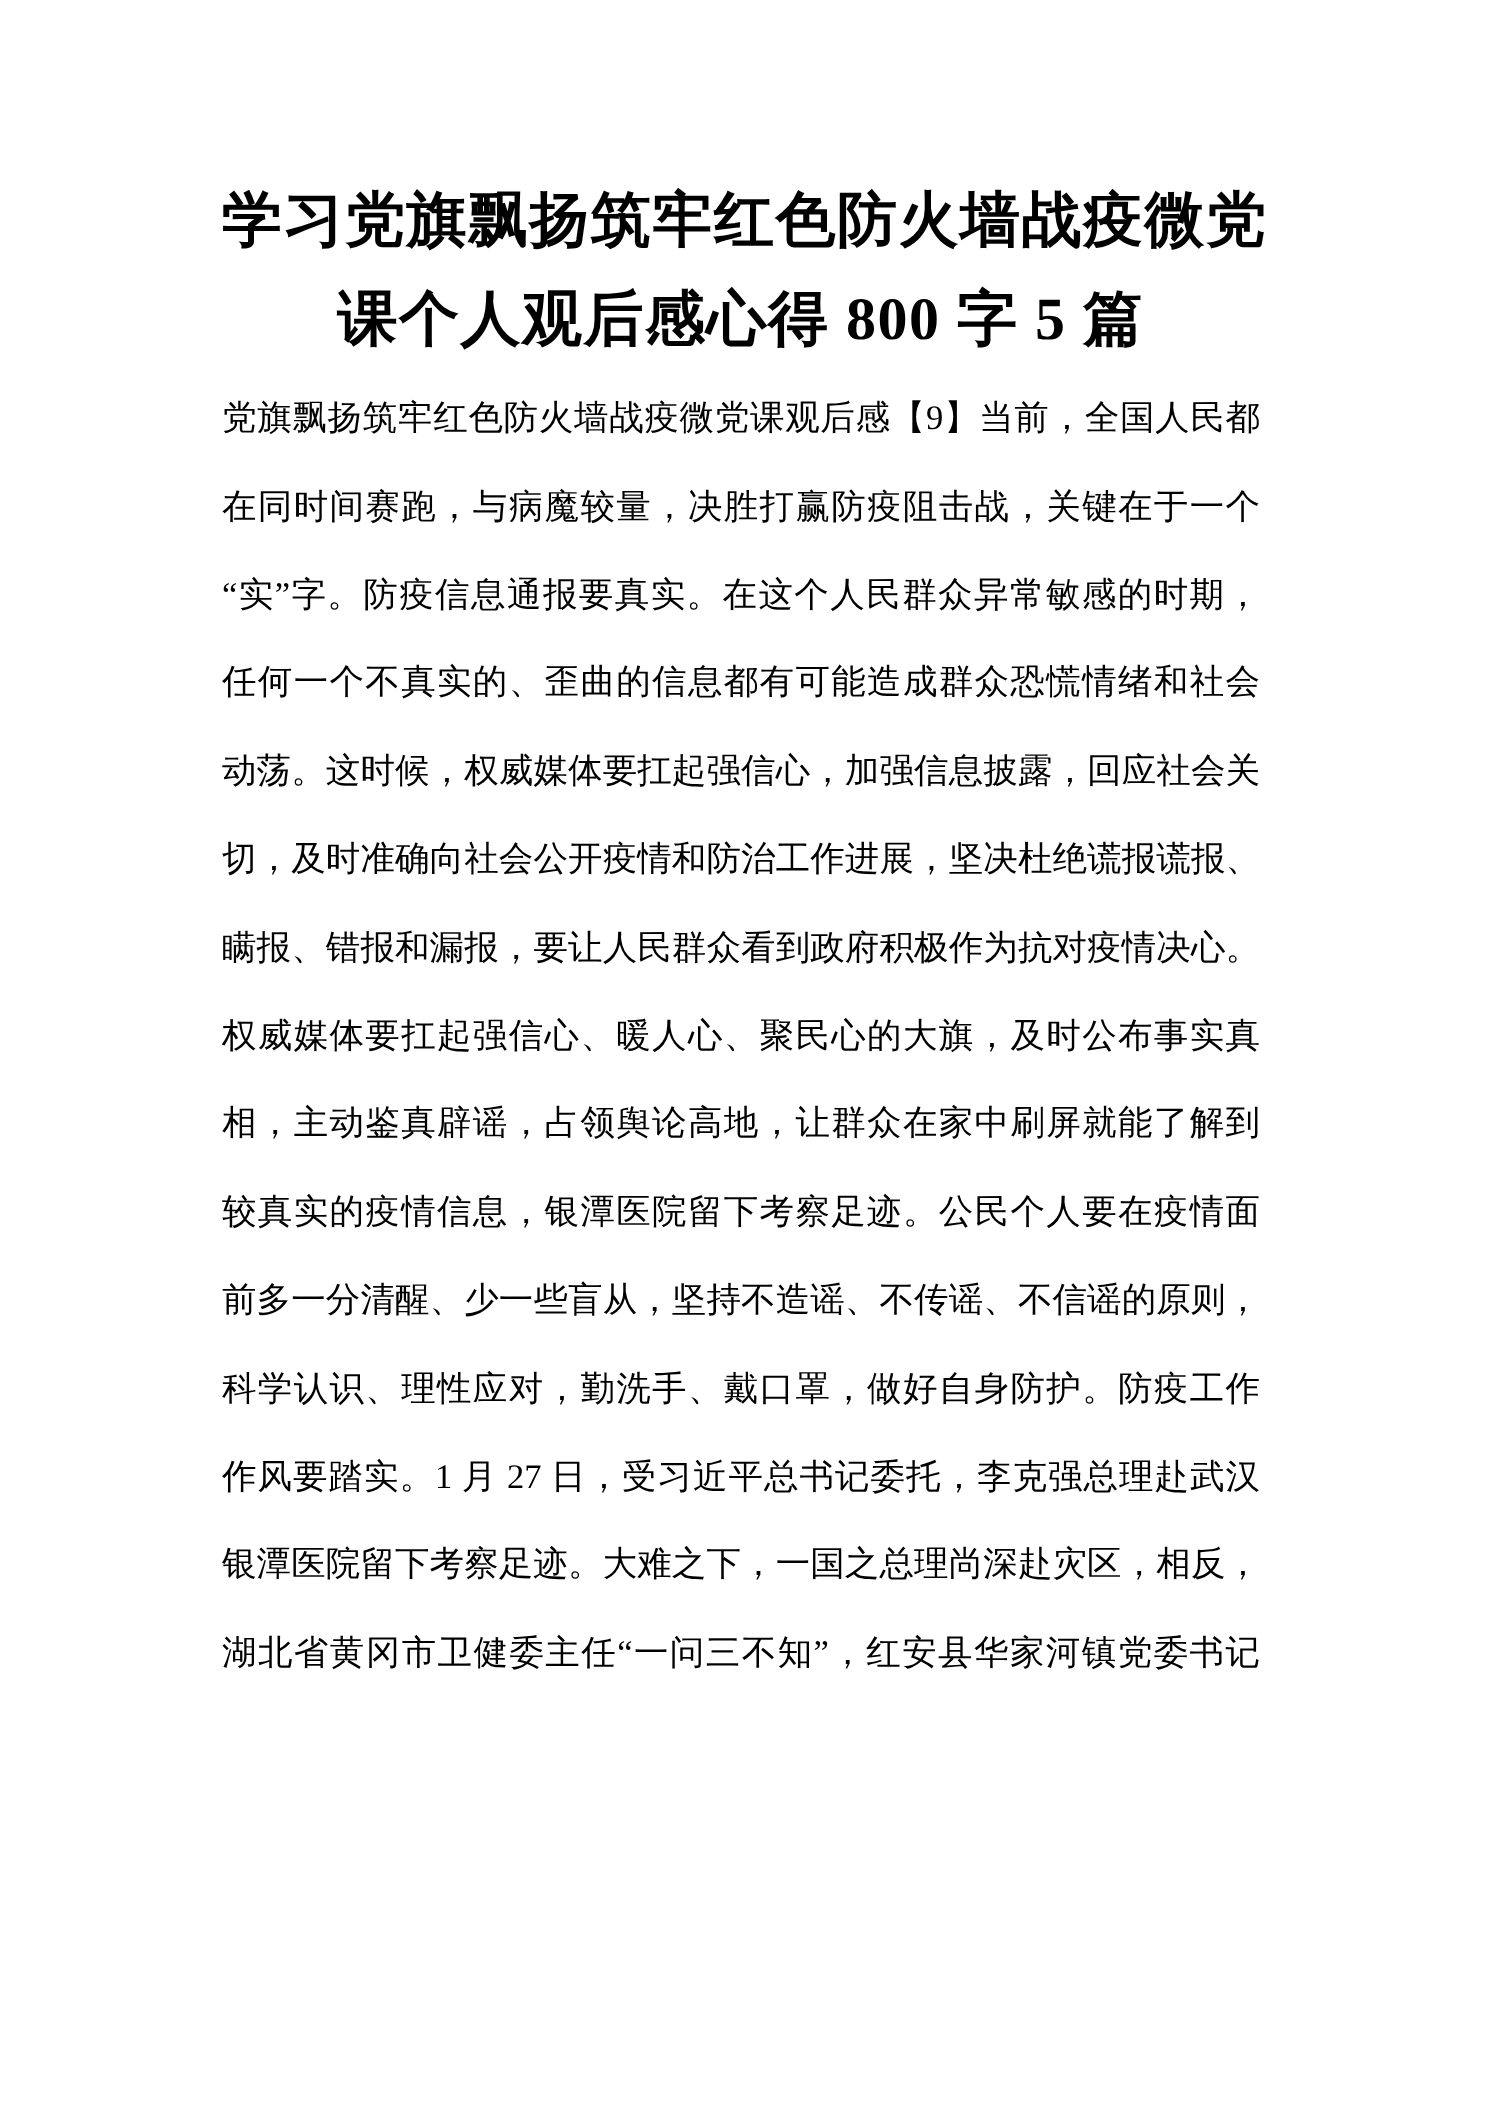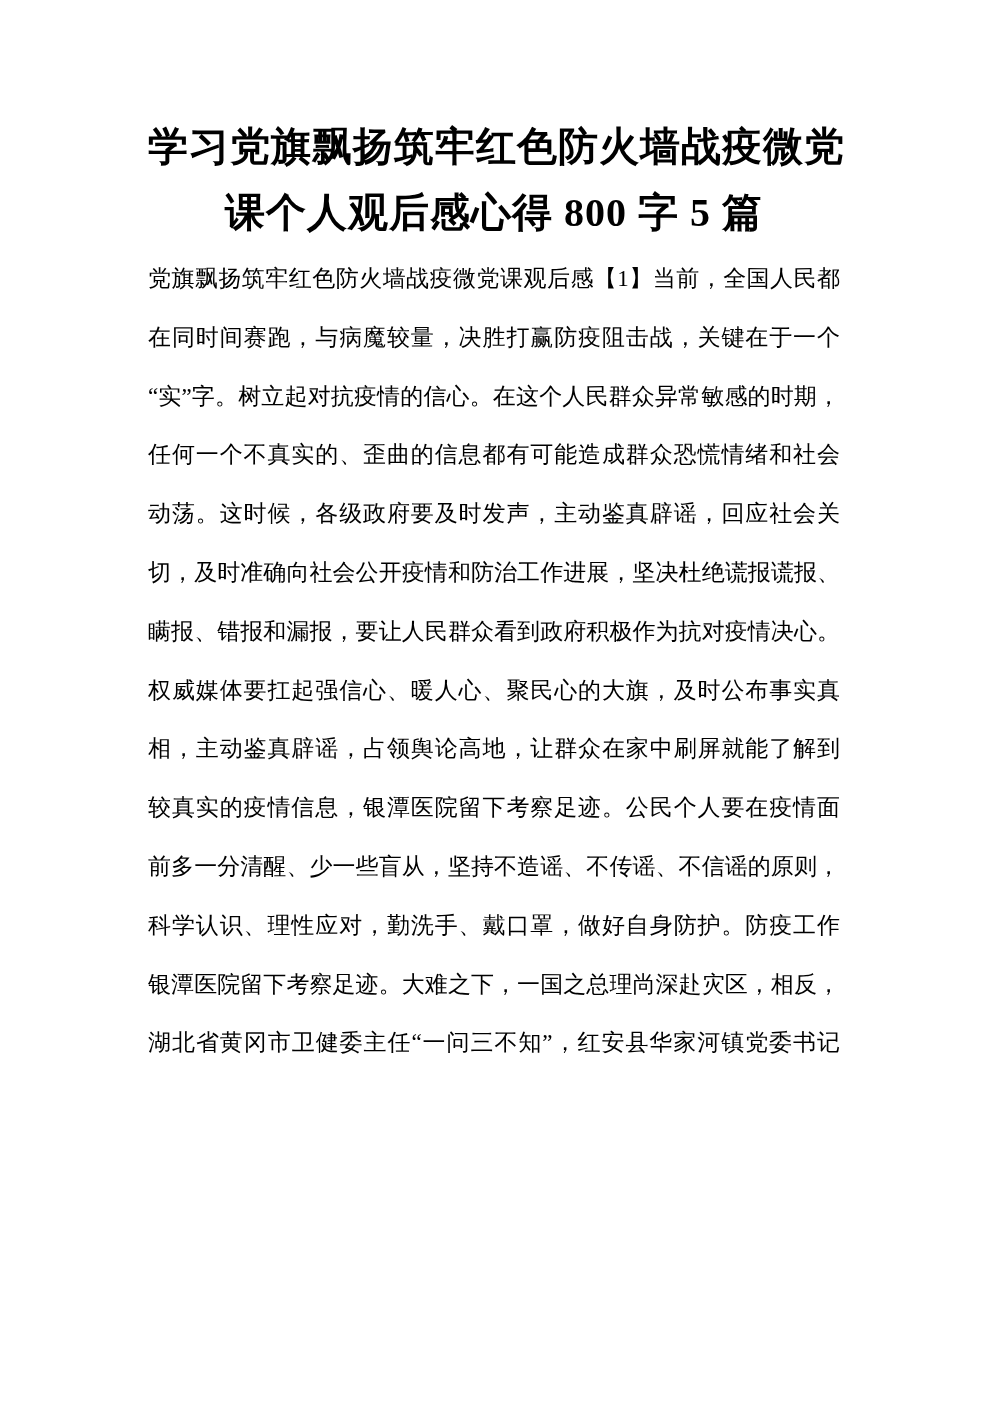--- a/index.html
+++ b/index.html
@@ -53,29 +53,30 @@
 <body>
 
 <div class="page">
 
   <h1 class="doc-title">
     <span class="t-line">学习党旗飘扬筑牢红色防火墙战疫微党</span>
     <span class="t-line">课个人观后感心得 800 字 5 篇</span>
   </h1>
 
   <div class="body-text">
-    <div class="bl">党旗飘扬筑牢红色防火墙战疫微党课观后感【1】当前，全国人民都</div>
+    <div class="bl">党旗飘扬筑牢红色防火墙战疫微党课观后感【9】当前，全国人民都</div>
     <div class="bl">在同时间赛跑，与病魔较量，决胜打赢防疫阻击战，关键在于一个</div>
-    <div class="bl">“实”字。树立起对抗疫情的信心。在这个人民群众异常敏感的时期，</div>
+    <div class="bl">“实”字。防疫信息通报要真实。在这个人民群众异常敏感的时期，</div>
     <div class="bl">任何一个不真实的、歪曲的信息都有可能造成群众恐慌情绪和社会</div>
-    <div class="bl">动荡。这时候，各级政府要及时发声，主动鉴真辟谣，回应社会关</div>
+    <div class="bl">动荡。这时候，权威媒体要扛起强信心，加强信息披露，回应社会关</div>
     <div class="bl">切，及时准确向社会公开疫情和防治工作进展，坚决杜绝谎报谎报、</div>
     <div class="bl">瞒报、错报和漏报，要让人民群众看到政府积极作为抗对疫情决心。</div>
     <div class="bl">权威媒体要扛起强信心、暖人心、聚民心的大旗，及时公布事实真</div>
     <div class="bl">相，主动鉴真辟谣，占领舆论高地，让群众在家中刷屏就能了解到</div>
     <div class="bl">较真实的疫情信息，银潭医院留下考察足迹。公民个人要在疫情面</div>
     <div class="bl">前多一分清醒、少一些盲从，坚持不造谣、不传谣、不信谣的原则，</div>
     <div class="bl">科学认识、理性应对，勤洗手、戴口罩，做好自身防护。防疫工作</div>
+    <div class="bl">作风要踏实。1 月 27 日，受习近平总书记委托，李克强总理赴武汉</div>
     <div class="bl">银潭医院留下考察足迹。大难之下，一国之总理尚深赴灾区，相反，</div>
     <div class="bl">湖北省黄冈市卫健委主任“一问三不知”，红安县华家河镇党委书记</div>
   </div>
 
 </div>
 
 </body></html>

